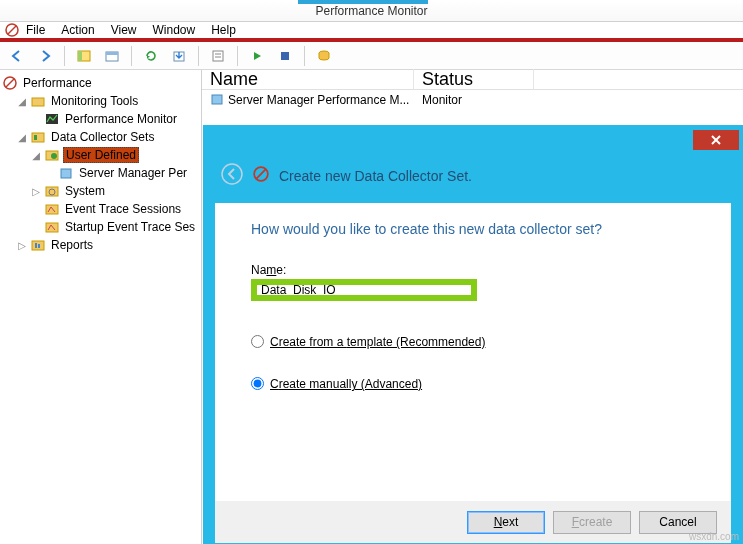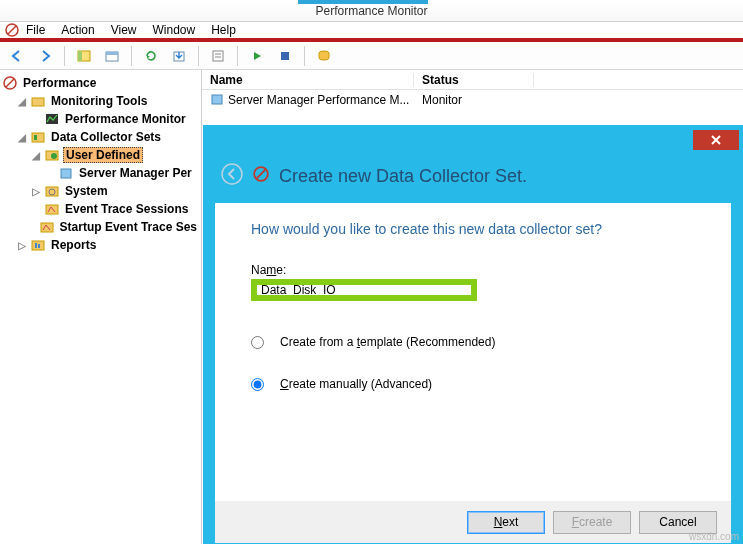--- a/index.html
+++ b/index.html
@@ -15,55 +15,55 @@
   .menubar .menu-icon { width: 16px; height: 16px; margin-right: 6px; display:flex; align-items:center; justify-content:center; }
   .menubar .menu-item { font-size: 12px; color: #000; margin-right: 16px; cursor: default; }
 
   
   .toolbar { height: 28px; border-bottom: 1px solid #d8d8d8; display: flex; align-items: center; padding: 0 6px; gap: 6px; background: #fdfdfd; }
   .tool-btn { width: 22px; height: 22px; display: flex; align-items: center; justify-content: center; border:1px solid transparent; }
   .tool-sep { width: 1px; height: 20px; background: #d0d0d0; margin: 0 2px; }
 
   
   .main { display:flex; height: calc(544px - 22px - 20px - 28px); }
-  .tree-pane { width: 202px; border-right: 1px solid #d0d0d0; padding: 4px 2px; overflow:hidden;font-weight:bold; }
+  .tree-pane { width: 202px; border-right: 1px solid #d0d0d0; padding: 4px 2px; overflow:hidden; }
   .tree { font-size: 12px; color: #000; white-space: nowrap; }
   .tree .node { display: flex; align-items: center; height: 18px; }
   .tree .twisty { width: 12px; text-align:center; color:#888; font-size:10px; margin-right:2px; }
   .tree .node-icon { width: 16px; height: 16px; margin-right: 3px; display:flex; align-items:center; justify-content:center; flex-shrink:0; }
-  .tree .node.sel .label { background:#fdba74; border:1px dotted #444; padding:0 2px; }
+  .tree .node.sel .label { background:#c2410c; border:1px dotted #444; padding:0 2px; }
   .tree .label { padding:0 2px; }
   .ind1 { padding-left: 14px; }
   .ind2 { padding-left: 28px; }
   .ind3 { padding-left: 42px; }
 
   
   .right-pane { flex:1; position:relative; }
   .list-header { height: 20px; display:flex; align-items:center; border-bottom:1px solid #e0e0e0; background:#fff; }
-  .list-header .col { font-size:12px; padding:0 8px; border-right:1px solid #e6e6e6;font-weight:bold; }
+  .list-header .col { font-size:18px; padding:0 8px; border-right:1px solid #e6e6e6; }
   .col-name { width: 212px; }
   .col-status { width: 120px; }
   .list-row { display:flex; align-items:center; height:20px; font-size:12px; }
   .list-row .cell { padding:0 8px; overflow:hidden; text-overflow:ellipsis; white-space:nowrap; }
   .list-row .cell-name { width: 212px; display:flex; align-items:center; gap:4px; }
 
   
   .wizard { position:absolute; left:203px; top:125px; width:540px; height:419px; background:#27b9e8; }
   .wiz-titlebar { height:30px; display:flex; align-items:center; justify-content:flex-end; }
   .wiz-close { width:46px; height:20px; background:#c0392b; display:flex; align-items:center; justify-content:center; margin-right:4px; }
   .wiz-close svg { stroke:#fff; }
   .wiz-head { display:flex; align-items:center; padding: 8px 18px 14px 18px; gap:10px; }
-  .wiz-head-text { font-size:18px; color:#264d73; }
+  .wiz-head-text { font-size:14px; color:#264d73; }
   .wiz-body { background:#fff; margin:0 12px; height:298px; padding: 18px 36px 10px 36px; position:relative; }
   .wiz-q { color:#2f6aa3; font-size:14px; margin-bottom: 26px; }
   .wiz-label { font-size:12px; margin-bottom:2px; }
   .wiz-label u { text-decoration: underline; }
   .wiz-input { width:226px; height:22px; font-size:12px; padding:1px 4px; border:6px solid #84cc16; }
   .wiz-radios { margin-top: 34px; }
-  .wiz-radio { display:flex; align-items:flex-end; gap:16px; font-size:12px; margin-bottom:28px; }
+  .wiz-radio { display:flex; align-items:flex-start; gap:6px; font-size:12px; margin-bottom:28px;text-decoration:underline; }
   .wiz-radio input { width:13px; height:13px; margin:0; }
   .wiz-buttons { height:42px; background:#f0f0f0; margin:0 12px; display:flex; align-items:center; justify-content:flex-end; gap:8px; padding:0 14px; }
   .wiz-btn { width:78px; height:23px; font-size:12px; border:1px solid #adadad; background:#e1e1e1; display:flex; align-items:center; justify-content:center; }
   .wiz-btn.default { border-color:#3399ff; box-shadow:0 0 0 1px #87bfff inset; }
   .wiz-btn.disabled { color:#a0a0a0; }
 
   .watermark { position:absolute; right:4px; bottom:2px; font-size:10px; color:#bbb; }
 </style>
 </head>
 <body>

